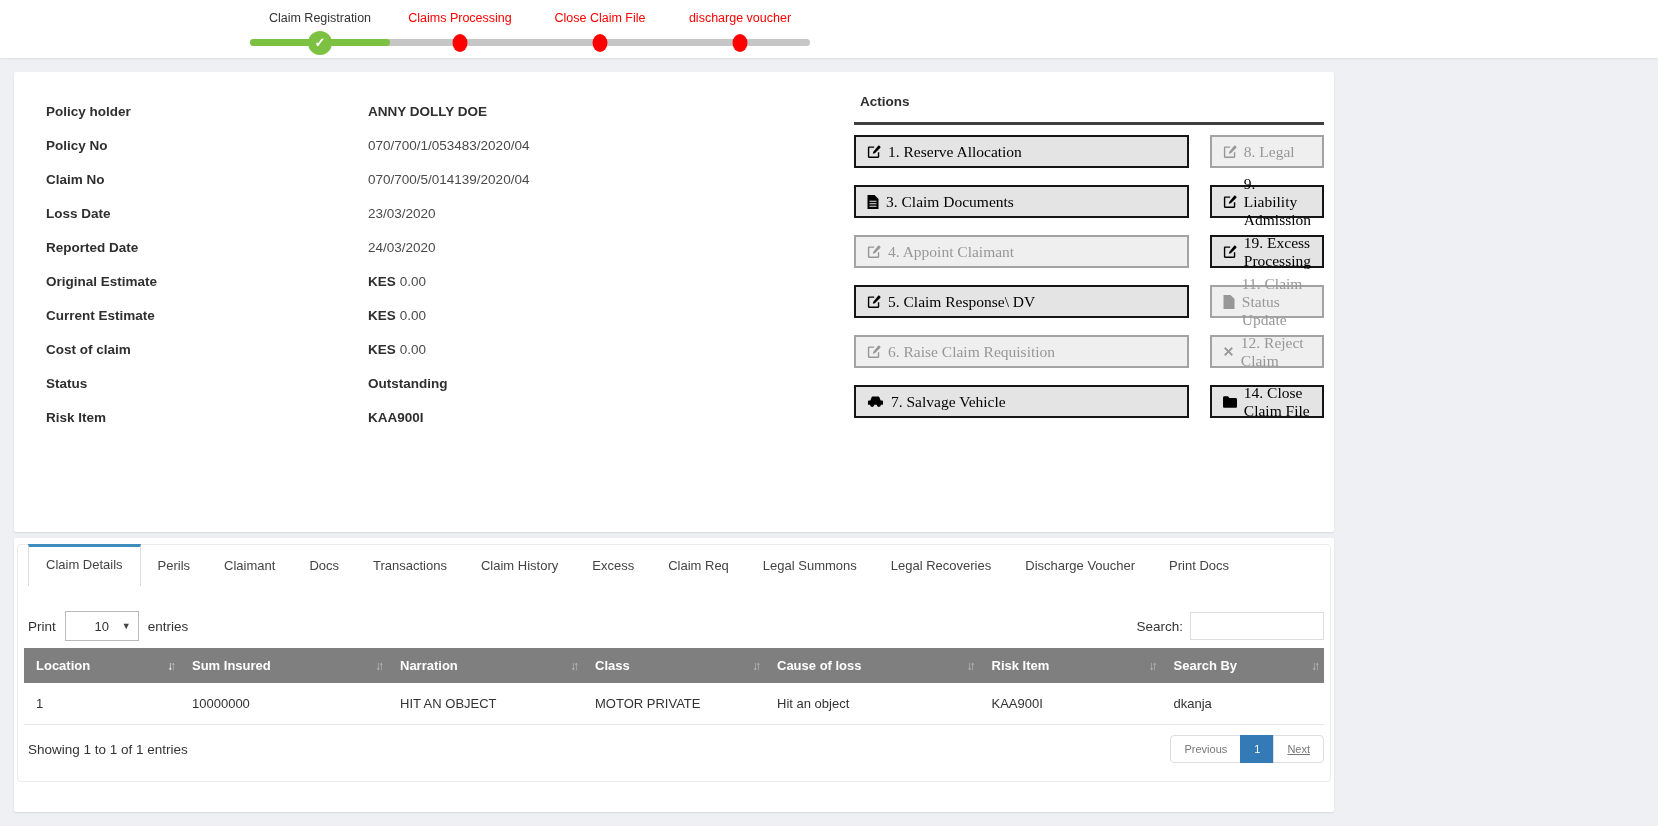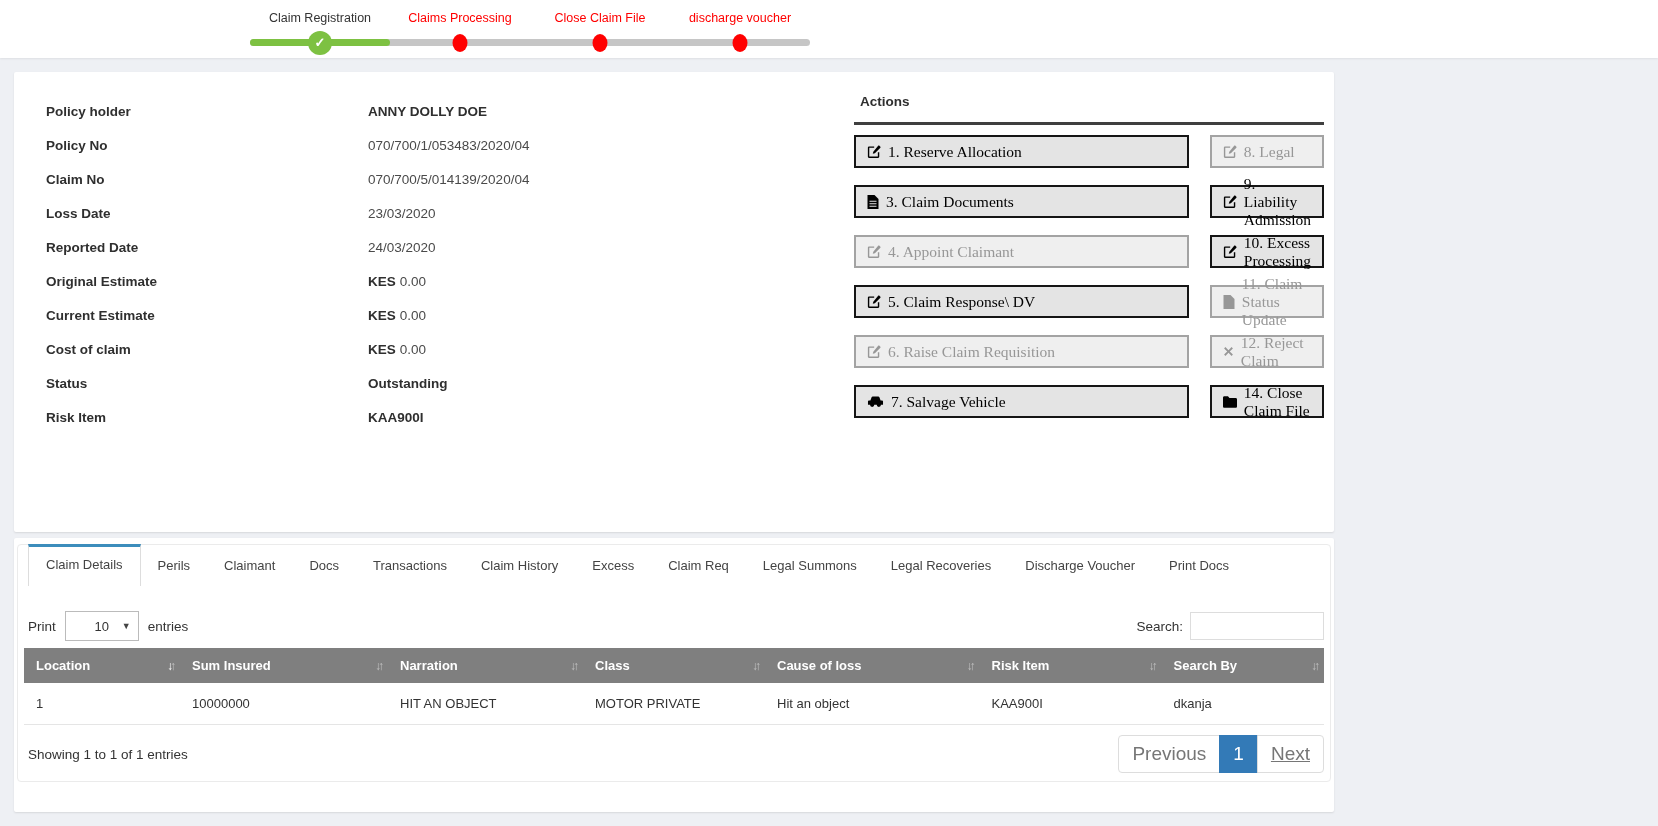--- a/index.html
+++ b/index.html
@@ -84,21 +84,21 @@
                    position:relative; cursor:pointer; white-space:nowrap; }
   .data-table th .sort { position:absolute; right:7px; top:50%; transform:translateY(-50%);
                          font-size:12px; letter-spacing:-3px; color:rgba(255,255,255,.5); }
   .data-table th .sort .hot { color:#fff; }
   .data-table td { font-size:13px; color:#333; padding:13px 12px;
                    border-bottom:1px solid #e5e5e5; }
 
   .tfooter { display:flex; justify-content:space-between; align-items:center; margin:10px 6px 0; }
   .summary { font-size:13.5px; color:#333; margin-left:4px; }
   .pagination { display:flex; list-style:none; margin:0; padding:0; }
-  .page-item { border:1px solid #ddd; background:#fff; color:#767676; font-size:19px;
+  .page-item { border:1px solid #ddd; background:#fff; color:#767676; font-size:11px;
                padding:7px 13px; margin-left:-1px; cursor:pointer; }
   .page-item.first { border-radius:4px 0 0 4px; }
   .page-item.last { border-radius:0 4px 4px 0;text-decoration:underline; }
   .page-item.active { background:var(--pagination_blue); border-color:var(--pagination_blue); color:#fff; }
 </style>
 </head>
 <body>
 
 <header class="top-strip">
   <div class="stepper">
@@ -236,21 +236,21 @@
             </span>
             <span>9. Liability Admission</span>
           </button>
           <button class="action-btn" type="button">
             <span class="ic">
               <svg width="14" height="14" viewBox="0 0 16 16">
                 <path fill="none" stroke="currentColor" stroke-width="1.6" d="M13.2 8.3v5.2c0 .3-.2.5-.5.5H2.3c-.3 0-.5-.2-.5-.5V2.9c0-.3.2-.5.5-.5h5.9"></path>
                 <path fill="currentColor" d="M13.9.7l1.4 1.4c.3.3.3.7 0 1L9 9.4l-2.4.6.6-2.4L13 .7c.2-.3.7-.3.9 0z"></path>
               </svg>
             </span>
-            <span>10. Excess Processing</span>
+            <span>19. Excess Processing</span>
           </button>
           <button class="action-btn disabled" type="button">
             <span class="ic">
               <svg width="12" height="14" viewBox="0 0 12 14">
                 <path fill="currentColor" d="M7.5 0H.5v14h11V4L7.5 0z"></path>
               </svg>
             </span>
             <span>11. Claim Status Update</span>
           </button>
           <button class="action-btn disabled" type="button">

